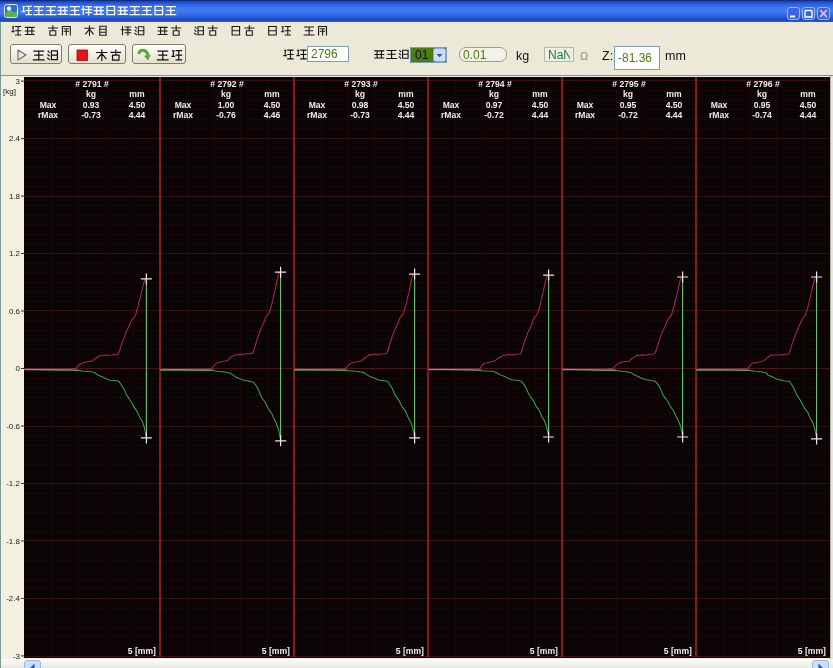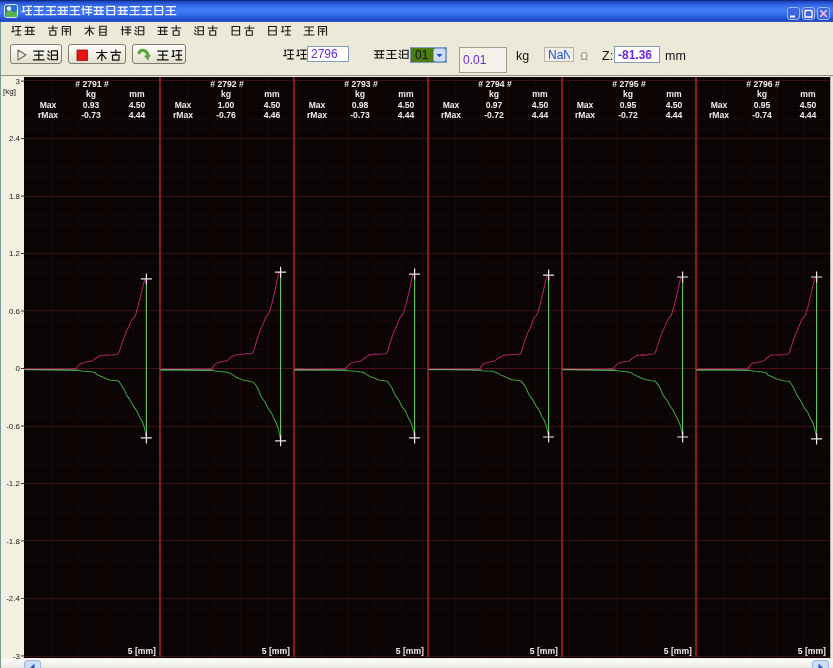--- a/index.html
+++ b/index.html
@@ -7,23 +7,23 @@
 .ticon{position:absolute;left:4px;top:4px;}
 .ttext{position:absolute;left:21px;top:4px;}
 .wbtns{position:absolute;right:3px;top:6.5px;display:flex;gap:2px;}
 .menubar{position:absolute;left:0;top:22px;width:833px;height:19px;background:#ece9d8;}
 .toolbar{position:absolute;left:0;top:41px;width:833px;height:35px;background:#ece9d8;border-bottom:1px solid #8f8f82;}
 .tbtn{position:absolute;top:3px;height:20px;border:1px solid #7e7e6e;border-radius:3px;
  background:linear-gradient(180deg,#fdfdfa,#efecdf 60%,#e2dfcf);box-shadow:0 1px 0 #fff inset;}
 .tbtn svg{position:absolute;left:0;top:0;}
 .tlabels{position:absolute;left:0;top:0;}
 .fld{position:absolute;border:1px solid #7f9db9;background:#fff;font-family:"Liberation Sans",sans-serif;
- font-size:12px;color:#6d28d9;padding:0 3px;outline:none;}
+ font-size:12px;color:#4d7c0f;padding:0 3px;outline:none;}
 .fldb{border:1px solid #a0a091;background:#f4f2e8;}
-.fldn{border:1px solid #b8b6a8;background:#f0eee4;color:#1d4ed8;}
+.fldn{border:1px solid #b8b6a8;background:#f0eee4;color:#15803d;}
 .combo{position:absolute;border:1px solid #7f9db9;background:#4d7c0f;font-size:12px;}
 .cval{position:absolute;left:4px;top:0px;font-size:12px;color:#111;}
 .cbtn{position:absolute;right:0;top:0;}
 .chart{position:absolute;left:0;top:76px;}
 .hscroll{position:absolute;left:0;top:659px;width:833px;height:9px;background:linear-gradient(180deg,#fdfdfc,#e8e8df);}
 .sbtn{position:absolute;top:1px;}
 .edge{position:absolute;top:22px;width:2px;height:646px;background:#7a9a96;}
 </style></head><body>
 <div class="titlebar">
     <svg class="ticon" width="14" height="14" viewBox="0 0 14 14">
@@ -116,23 +116,23 @@
       <text x="665" y="18.5" font-family="Liberation Sans, sans-serif" font-size="12.5" fill="#111">mm</text>
     </svg>
     <input class="fld" style="left: 307px; top: 5px; width: 42px; height: 16px;" value="2796" readonly="">
     <div class="combo" style="left:410px;top:6px;width:37px;height:16px;">
       <span class="cval">01</span>
       <span class="cbtn"><svg width="13" height="14" viewBox="0 0 13 14">
           <rect x="0.5" y="0.5" width="12" height="13" rx="2" fill="#cfdcf6" stroke="#86a7e8"></rect>
           <path d="M3.5 6l3 3.2 3-3.2z" fill="#1e50c8"></path>
         </svg></span>
     </div>
-    <input class="fld fldb" style="left: 459px; top: 6px; width: 48px; height: 26px;" value="0.01" readonly="">
+    <input class="fld fldb" style="left: 459px; top: 6px; width: 48px; height: 15px; border-radius: 7px;" value="0.01" readonly="">
     <input class="fld fldn" style="left: 544px; top: 6px; width: 30px; height: 15px;" value="NaN" readonly="">
-    <input class="fld" style="left: 614px; top: 5px; width: 46px; height: 17px; font-weight: bold;" value="-81.36" readonly="">
+    <input class="fld" style="left: 614px; top: 5px; width: 46px; height: 24px;" value="-81.36" readonly="">
   </div>
 <svg class="chart" width="833" height="592" viewBox="0 0 833 592">
     <rect x="0" y="0" width="833" height="592" fill="#f3f0e1"></rect>
     <rect x="24" y="1" width="806" height="581" fill="#0b0405"></rect>
     <g fill="#1a0607" shape-rendering="crispEdges">
       <rect x="24" y="570" width="806" height="1"></rect>
       <rect x="24" y="560" width="806" height="1"></rect>
       <rect x="24" y="551" width="806" height="1"></rect>
       <rect x="24" y="541" width="806" height="1"></rect>
       <rect x="24" y="532" width="806" height="1"></rect>

